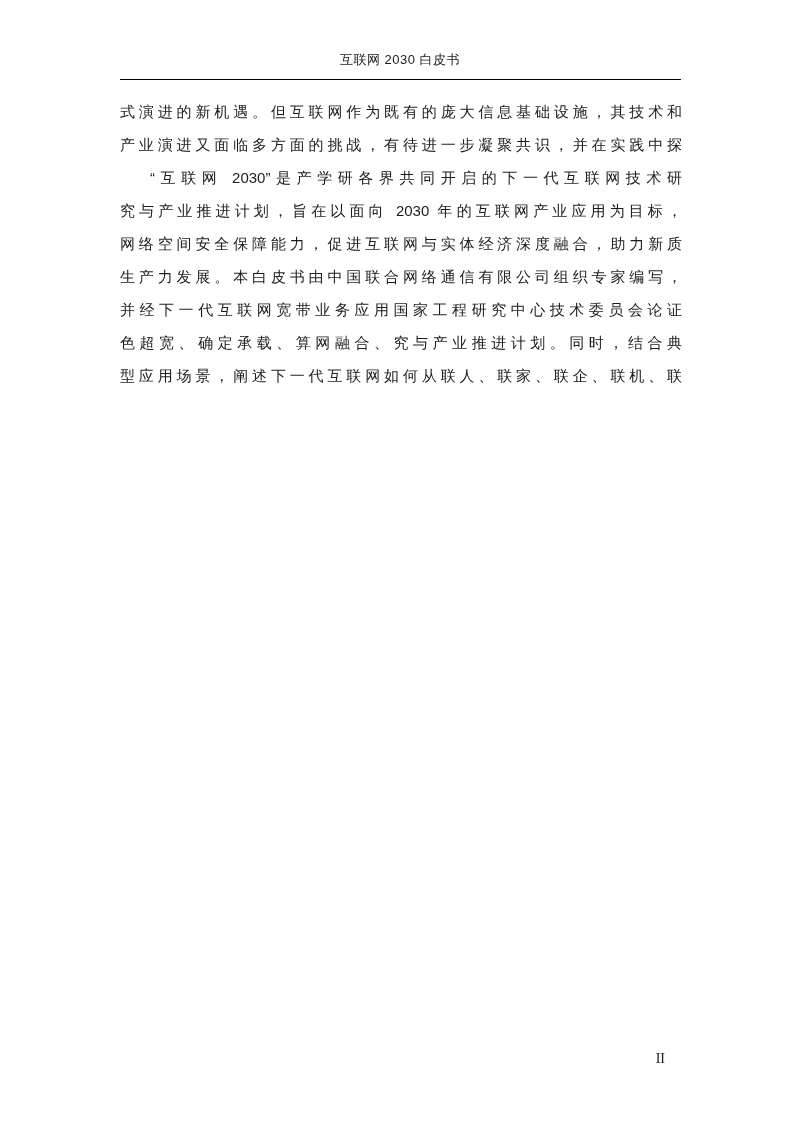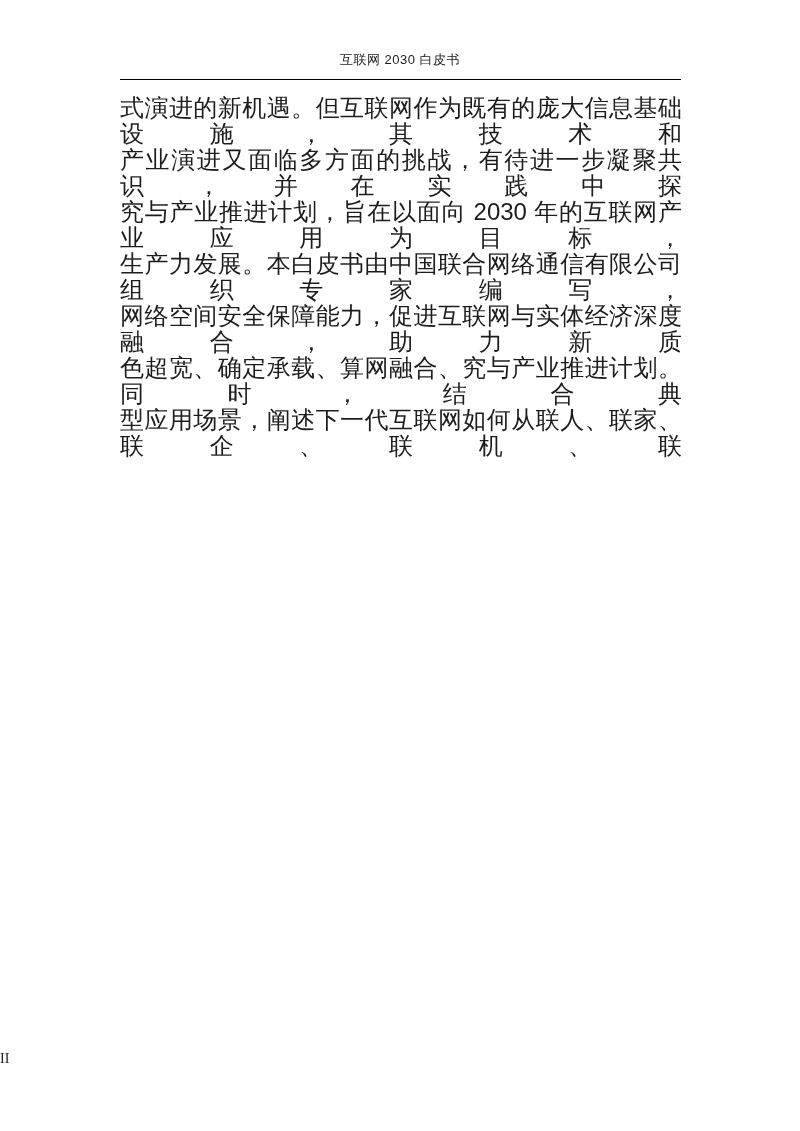--- a/index.html
+++ b/index.html
@@ -35,61 +35,63 @@
     border-top: 1.5px solid #000000;
   }
   .body-text {
     position: absolute;
     top: 95px;
     left: 120px;
     width: 562px;
     color: #1c1c1c;
   }
   .line {
-    font-size: 24px;
-    line-height: 26px;
+    font-size: 15px;
+    line-height: 33px;
     text-align: justify;
     text-align-last: justify;
     text-justify: inter-character;
     white-space: normal;
   }
   .line.last {
     text-align-last: left;
   }
   .line.indent {
     text-indent: 2em;
   }
   .footer {
     position: absolute;
     top: 1049px;
     left: 0;
     width: 665px;
-    text-align: left;
+    text-align: right;
   }
   .page-number {
     font-family: "Liberation Serif", serif;
     font-size: 14px;
     color: #1c1c1c;
   }
 </style>
 </head>
 <body>
 
 <div class="page">
 
   <div class="header-title">互联网 2030 白皮书</div>
 
   <div class="header-rule"></div>
 
   <div class="body-text">
     <div class="line">式演进的新机遇。但互联网作为既有的庞大信息基础设施，其技术和</div>
     <div class="line">产业演进又面临多方面的挑战，有待进一步凝聚共识，并在实践中探</div>
+    <div class="line indent">“互联网 2030”是产学研各界共同开启的下一代互联网技术研</div>
     <div class="line">究与产业推进计划，旨在以面向 2030 年的互联网产业应用为目标，</div>
+    <div class="line">网络空间安全保障能力，促进互联网与实体经济深度融合，助力新质</div>
     <div class="line">生产力发展。本白皮书由中国联合网络通信有限公司组织专家编写，</div>
-    <div class="line">网络空间安全保障能力，促进互联网与实体经济深度融合，助力新质</div>
+    <div class="line">并经下一代互联网宽带业务应用国家工程研究中心技术委员会论证</div>
     <div class="line">色超宽、确定承载、算网融合、究与产业推进计划。同时，结合典</div>
     <div class="line">型应用场景，阐述下一代互联网如何从联人、联家、联企、联机、联</div>
 
   </div>
 
   <div class="footer">
     <span class="page-number">II</span>
   </div>
 
 </div>

